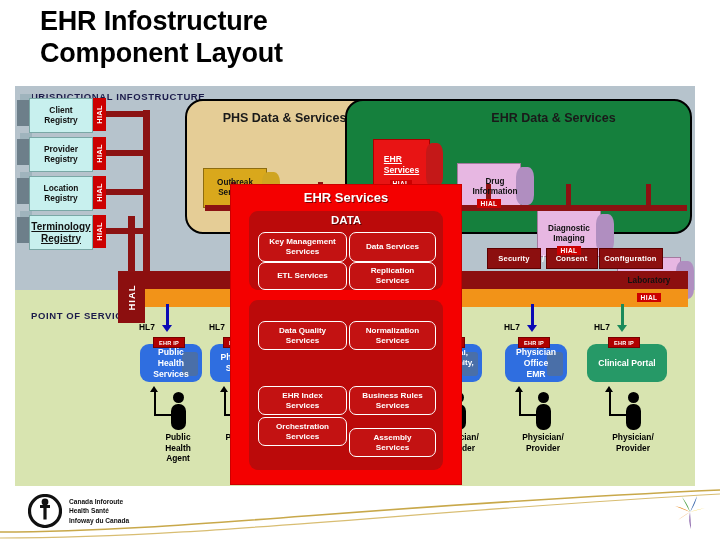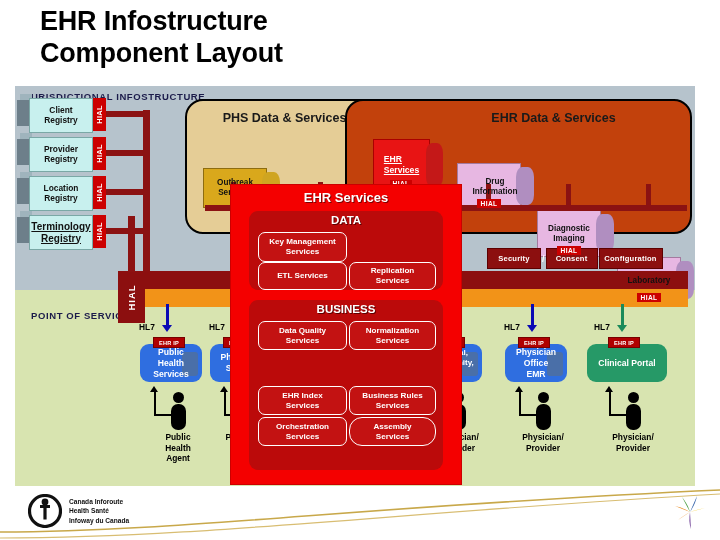--- a/index.html
+++ b/index.html
@@ -27,21 +27,21 @@
   .hial-tag{background:#cc0000;color:#fff;width:13px;height:33px;
             display:flex;align-items:center;justify-content:center;}
   .hial-tag span{transform:rotate(-90deg);font-size:7.4px;font-weight:bold;
                  white-space:nowrap;letter-spacing:0.3px;}
 
   .pipe{background:#8b1212;}
 
   
   .group{border:2.5px solid #000;border-radius:18px;}
   #phs-group{background:#e5cd96;}
-  #ehr-group{background:#c2410c;}
+  #ehr-group{background:#15803d;}
   .group-title{font-size:12.5px;font-weight:bold;color:#1a1a1a;text-align:center;}
 
   
   .svcbox{border:1px solid #9b8030;display:flex;align-items:center;
           justify-content:center;text-align:center;font-size:8.2px;
           font-weight:bold;color:#111;line-height:1.2;position:relative;}
   .gold{background:#d9a81c;border-color:#8d6c10;}
   .pink{background:#e7b7e2;border-color:#a47a9f;}
   .cyl{position:absolute;}
   .cyl-gold{background:#cfa521;}
@@ -351,38 +351,38 @@
   </div>
 
   <div class="abs" id="ehr-red" style="left:215px;top:98px;width:230px;height:299px;z-index:20;">
 
     <div id="ehr-red-title" style="margin-top:5px;">EHR Services</div>
 
     <div class="abs sub-red" style="left:18px;top:26px;width:194px;height:79px;">
       <div class="sub-title" style="margin-top:3px;">DATA</div>
       <div class="abs pill" style="left:9px;top:21px;width:87px;height:28px;white-space:pre-line;">Key Management
 Services</div>
+      <div class="abs pill" style="left:100px;top:21px;width:85px;height:28px;white-space:pre-line;">Data Services</div>
       <div class="abs pill" style="left:9px;top:51px;width:87px;height:26px;white-space:pre-line;">ETL Services</div>
       <div class="abs pill" style="left:100px;top:51px;width:85px;height:26px;white-space:pre-line;">Replication
 Services</div>
     </div>
 
     <div class="abs sub-red" style="left:18px;top:115px;width:194px;height:170px;">
-      <div class="sub-title" style="margin-top:3px;">BUSINESS</div>
       <div class="abs pill" style="left:9px;top:21px;width:87px;height:27px;white-space:pre-line;">Data Quality
 Services</div>
       <div class="abs pill" style="left:100px;top:21px;width:85px;height:27px;white-space:pre-line;">Normalization
 Services</div>
       <div class="abs pill" style="left:9px;top:86px;width:87px;height:27px;white-space:pre-line;">EHR Index
 Services</div>
       <div class="abs pill" style="left:100px;top:86px;width:85px;height:27px;white-space:pre-line;">Business Rules
 Services</div>
       <div class="abs pill" style="left:9px;top:117px;width:87px;height:27px;white-space:pre-line;">Orchestration
 Services</div>
-      <div class="abs pill" style="left:100px;top:117px;width:85px;height:27px;white-space:pre-line;border-radius:13px;">Assembly
+      <div class="abs pill" style="left:100px;top:128px;width:85px;height:27px;white-space:pre-line;">Assembly
 Services</div>
     </div>
   </div>
 
 </div>
 
 <div class="abs" id="swoosh">
   <svg width="720" height="54" style="position:absolute;left:0;top:0;">
     <path d="M 0,46 C 180,46 360,20 720,4" stroke="#c8a84a" stroke-width="1.6" fill="none"></path>
     <path d="M 0,52 C 200,52 400,26 720,8" stroke="#d8bd72" stroke-width="1.2" fill="none"></path>

